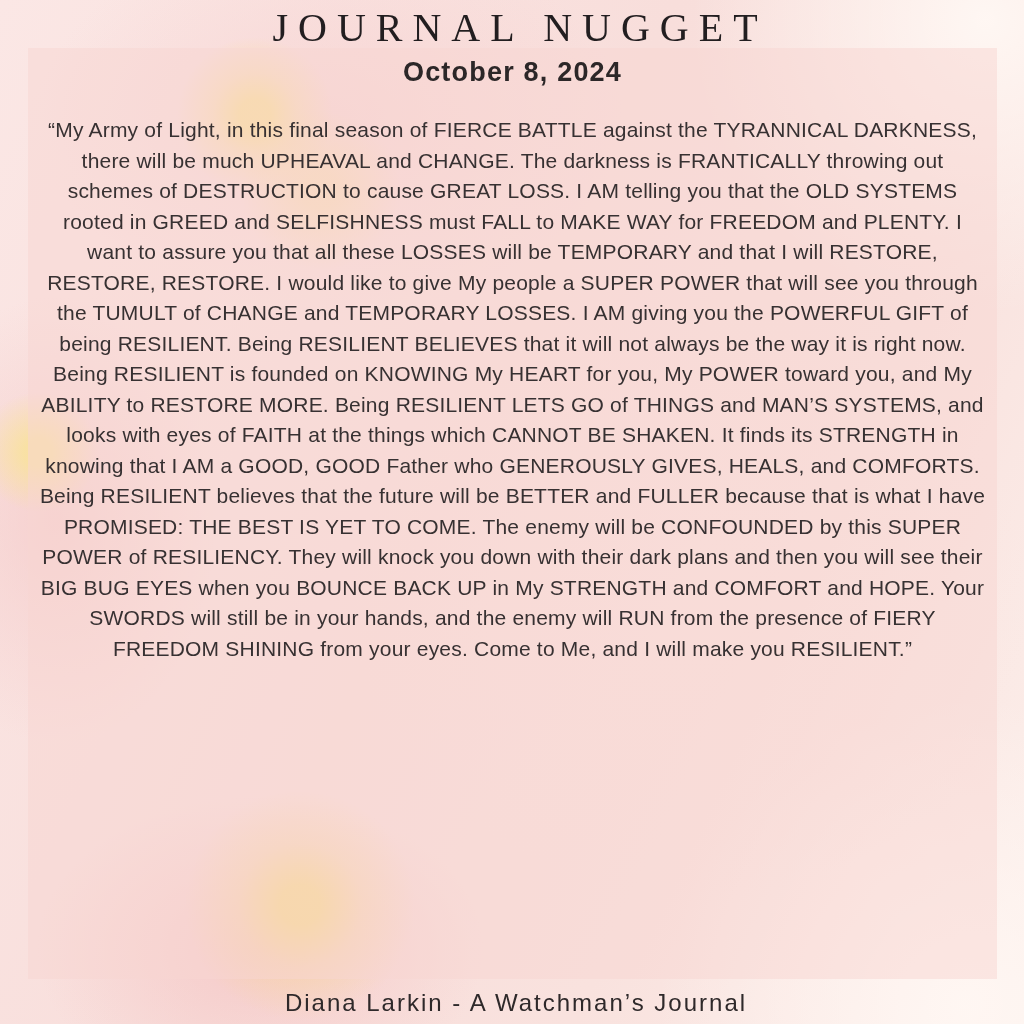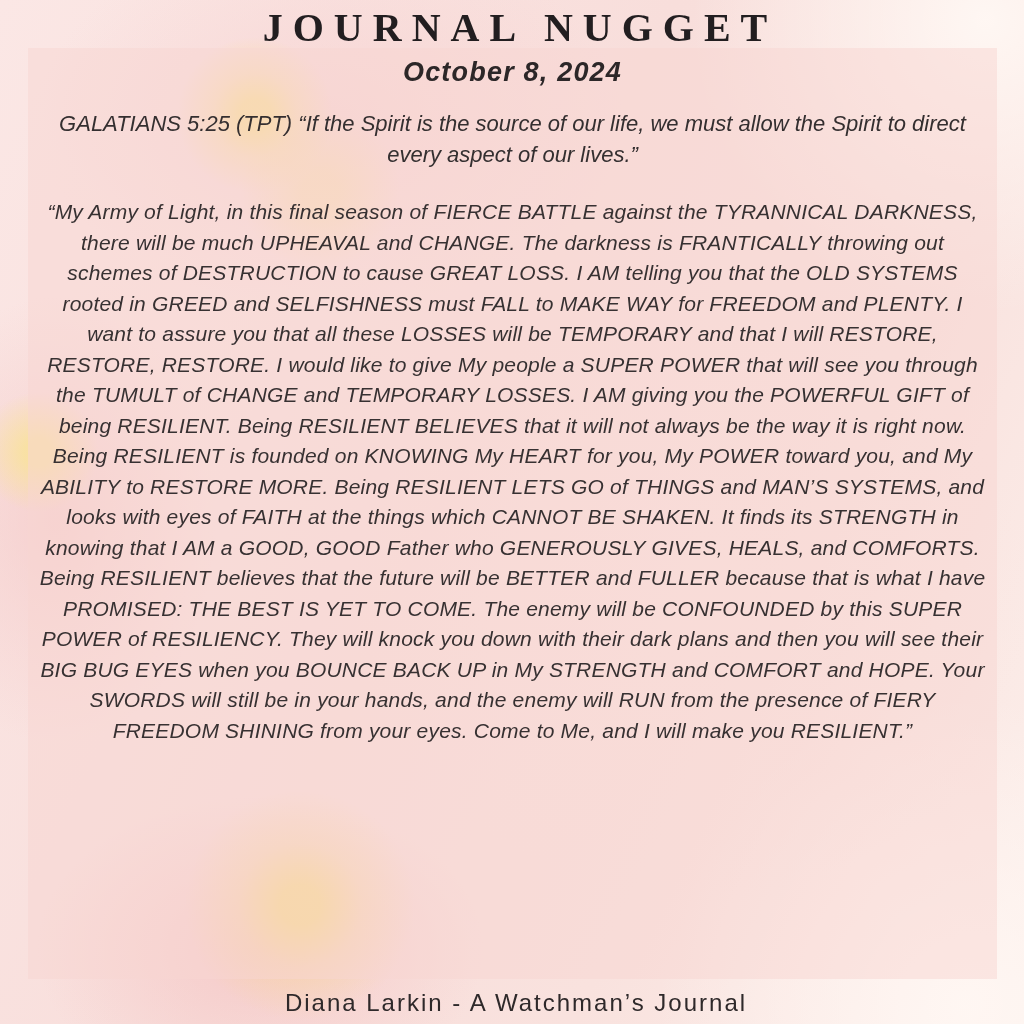--- a/index.html
+++ b/index.html
@@ -22,27 +22,26 @@
       radial-gradient(ellipse 420px 270px at 330px 120px, rgba(245,200,200,0.45), rgba(245,200,200,0) 70%),
       radial-gradient(ellipse 460px 400px at 690px 600px, rgba(250,227,223,0.6), rgba(250,227,223,0) 75%),
       
       radial-gradient(circle 420px at 985px 20px, rgba(255,248,244,0.95), rgba(255,248,244,0) 70%),
       radial-gradient(circle 440px at 965px 1005px, rgba(255,247,243,0.95), rgba(255,247,243,0) 70%),
       linear-gradient(115deg,#fbe7e5 0%,#f8dedb 45%,#f9e2de 70%,#fcefeb 100%);
   }
   .title{
     position:absolute;top:4px;left:16px;right:0;z-index:2;text-align:center;
     font-family:"Liberation Serif","DejaVu Serif",serif;
-    font-size:40px;font-weight:700;letter-spacing:10px;color:#221e20;
+    font-size:40px;font-weight:400;letter-spacing:10px;color:#221e20;
     white-space:nowrap;
   }
   .panel{
     position:absolute;left:28px;top:48px;width:969px;height:931px;z-index:1;
     background:rgba(247,213,209,0.5);
-    font-style:italic;
   }
   .date{
     margin-top:9px;text-align:center;
     font-size:27px;font-weight:600;letter-spacing:1.2px;color:#2c2728;
   }
   .topic{
     margin-top:3px;text-align:center;
     font-size:23px;font-weight:600;letter-spacing:1.5px;color:#2c2728;
   }
   .definition{
@@ -64,17 +63,16 @@
 </style>
 </head>
 <body>
 
 <div class="bg"></div>
 
 <div class="title">JOURNAL NUGGET</div>
 
 <div class="panel">
   <div class="date">October 8, 2024</div>
-  <div class="scripture">GALATIANS 5:25 (TPT) “If the Spirit is the source of our life, we must allow the Spirit to direct every aspect of our lives.”</div>
   <div class="message">“My Army of Light, in this final season of FIERCE BATTLE against the TYRANNICAL DARKNESS, there will be much UPHEAVAL and CHANGE. The darkness is FRANTICALLY throwing out schemes of DESTRUCTION to cause GREAT LOSS. I AM telling you that the OLD SYSTEMS rooted in GREED and SELFISHNESS must FALL to MAKE WAY for FREEDOM and PLENTY. I want to assure you that all these LOSSES will be TEMPORARY and that I will RESTORE, RESTORE, RESTORE. I would like to give My people a SUPER POWER that will see you through the TUMULT of CHANGE and TEMPORARY LOSSES. I AM giving you the POWERFUL GIFT of being RESILIENT. Being RESILIENT BELIEVES that it will not always be the way it is right now. Being RESILIENT is founded on KNOWING My HEART for you, My POWER toward you, and My ABILITY to RESTORE MORE. Being RESILIENT LETS GO of THINGS and MAN’S SYSTEMS, and looks with eyes of FAITH at the things which CANNOT BE SHAKEN. It finds its STRENGTH in knowing that I AM a GOOD, GOOD Father who GENEROUSLY GIVES, HEALS, and COMFORTS. Being RESILIENT believes that the future will be BETTER and FULLER because that is what I have PROMISED: THE BEST IS YET TO COME. The enemy will be CONFOUNDED by this SUPER POWER of RESILIENCY. They will knock you down with their dark plans and then you will see their BIG BUG EYES when you BOUNCE BACK UP in My STRENGTH and COMFORT and HOPE. Your SWORDS will still be in your hands, and the enemy will RUN from the presence of FIERY FREEDOM SHINING from your eyes. Come to Me, and I will make you RESILIENT.”</div>
 </div>
 
 <div class="footer">Diana Larkin - A Watchman’s Journal</div>
 
 </body></html>

